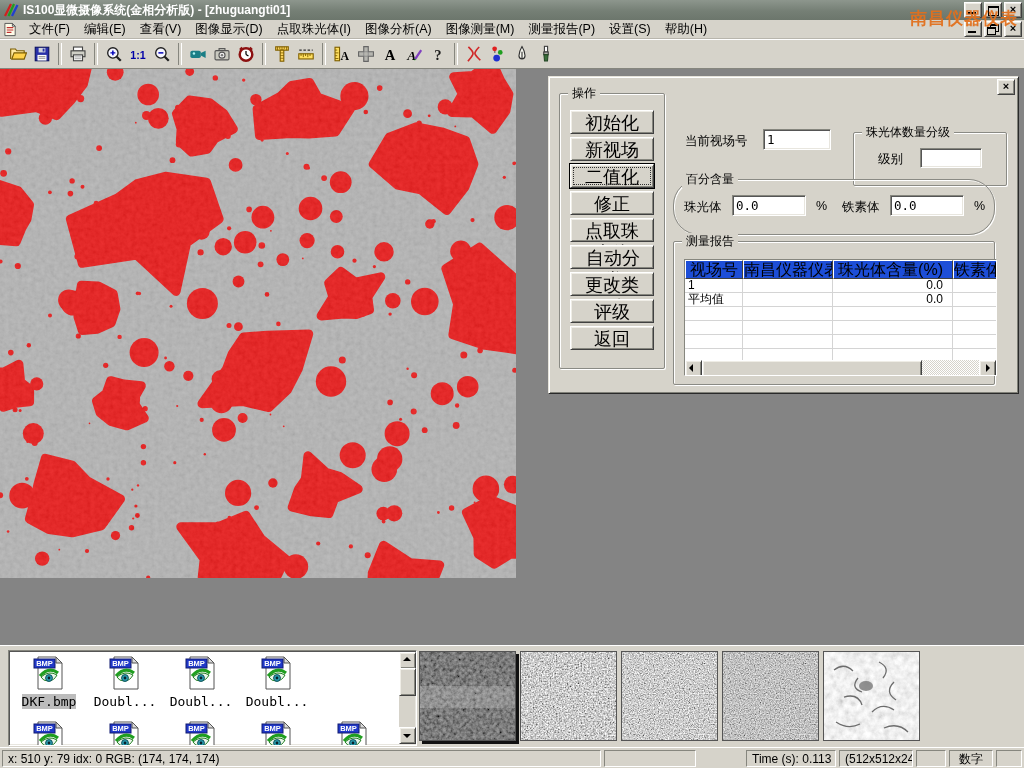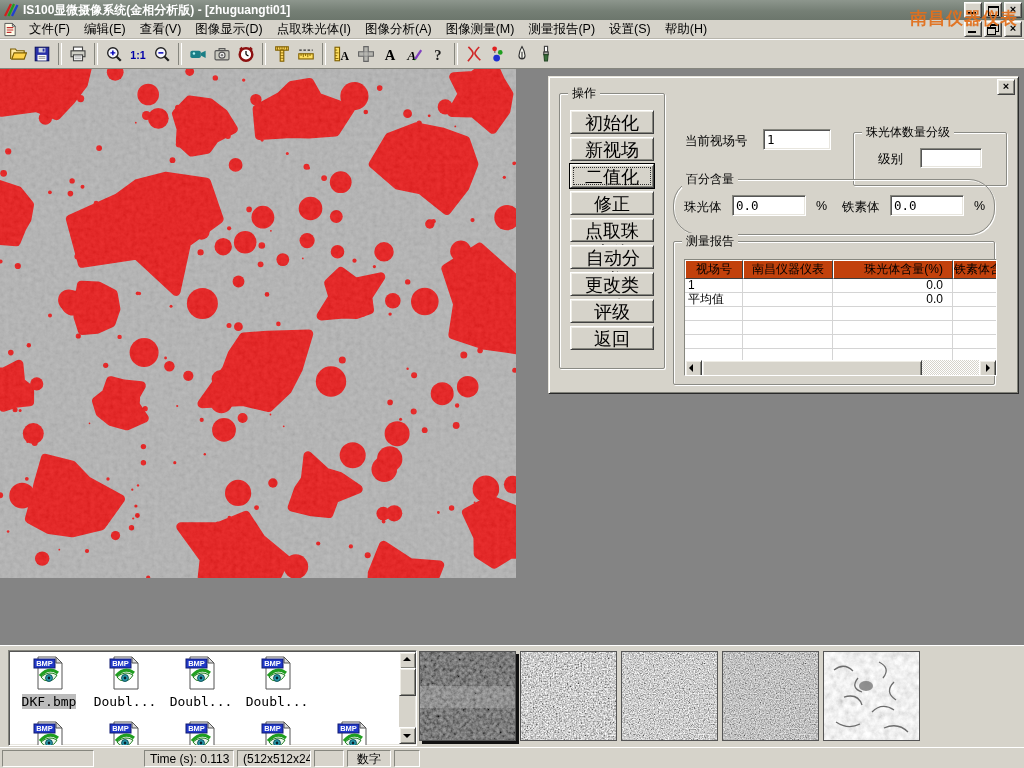--- a/index.html
+++ b/index.html
@@ -64,22 +64,22 @@
   .btn-focus{box-shadow:0 0 0 1px #000, inset 1px 1px 0 #efede6, inset -1px -1px 0 #86867e;
              outline:1px dotted #303030;outline-offset:-4px;}
   .dlg-label{position:absolute;font-size:12.5px;white-space:nowrap;}
   .dlg-input{position:absolute;font-size:12.5px;padding:2px 3px;box-sizing:border-box;
              font-family:"DejaVu Sans Mono",monospace;}
 
   
   #tbl{position:absolute;left:10px;top:17px;width:313px;height:117px;background:#fff;
        border:1px solid;border-color:#86867e #fff #fff #86867e;overflow:hidden;box-sizing:border-box;}
   .tbl-hrow{display:flex;height:19px;}
-  .tbl-h{flex:0 0 auto;background:#c2410c;border:1px solid;border-color:#fff #404040 #404040 #fff;
-         box-sizing:border-box;font-size:12px;text-align:center;line-height:17px;overflow:hidden;white-space:nowrap;}
+  .tbl-h{flex:0 0 auto;background:#1d4ed8;border:1px solid;border-color:#fff #404040 #404040 #fff;
+         box-sizing:border-box;font-size:16px;text-align:center;line-height:17px;overflow:hidden;white-space:nowrap;}
   .tbl-row{display:flex;height:14px;}
   .tbl-c{flex:0 0 auto;border-right:1px solid #d4d4d4;border-bottom:1px solid #d4d4d4;
          box-sizing:border-box;font-size:12px;line-height:13px;padding:0 3px;white-space:nowrap;overflow:hidden;}
   .c0{width:58px;} .c1{width:90px;} .c2{width:120px;text-align:right;padding-right:9px;} .c3{width:80px;}
   #tbl-hsb{position:absolute;left:0;bottom:0;width:311px;height:15px;background:#d6d3ca;display:flex;}
   .sb-btn{width:15px;height:15px;position:relative;flex:0 0 auto;}
   .sb-thumb{height:15px;flex:0 0 auto;}
   .sb-track{flex:1 1 auto;background:repeating-conic-gradient(#fff 0% 25%,#d6d3ca 0% 50%) 0 0/2px 2px;}
   .tri{position:absolute;width:0;height:0;border:4px solid transparent;}
   .tri-left{left:3px;top:3px;border-right-color:#000;border-left-width:0;}
@@ -809,20 +809,21 @@
             <path d="M12 70 q12 8 24 2"></path>
           <path d="M60 76 q14 -6 24 4"></path>
             <path d="M34 26 q-8 10 4 14"></path>
           </g>
         <ellipse cx="42" cy="34" rx="7" ry="5" fill="#777" opacity="0.8"></ellipse>
         </svg>
     </div>
   </div>
 
   <div id="status">
+    <div class="spanel" style="flex:1 1 auto;">x: 510 y: 79  idx: 0  RGB: (174, 174, 174)</div>
     <div class="spanel" style="width:92px;"></div>
     <div class="spanel" style="width:90px;margin-left:47px;">Time (s): 0.113</div>
     <div class="spanel" style="width:74px;">(512x512x24)</div>
     <div class="spanel" style="width:30px;"></div>
     <div class="spanel" style="width:44px;text-align:center;">数字</div>
     <div class="spanel" style="width:26px;"></div>
   </div>
 </div>
 
 </body></html>

